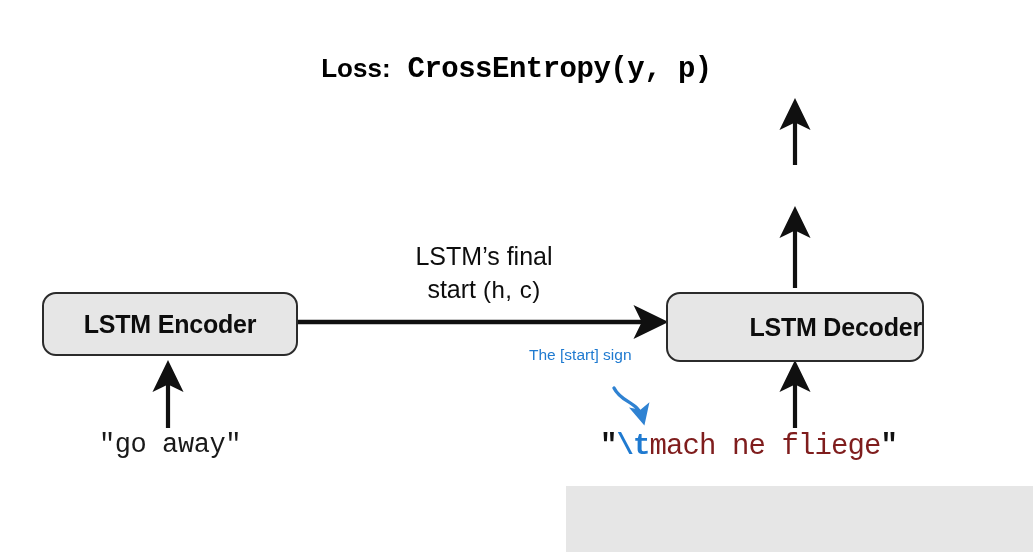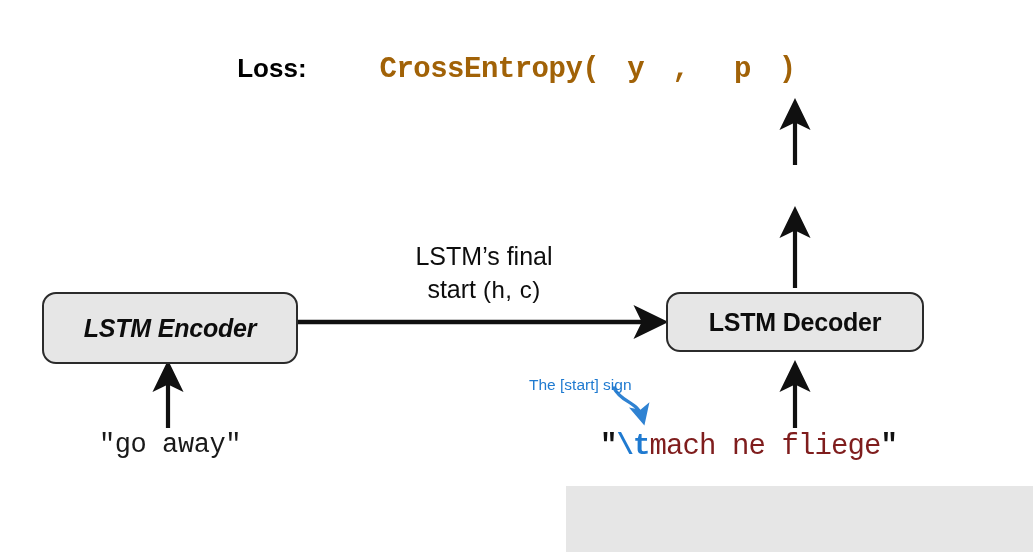--- a/index.html
+++ b/index.html
@@ -28,22 +28,22 @@
     box-sizing: border-box;
   }
   .lstm-box span {
     font-family: "Liberation Sans", sans-serif;
     font-weight: bold;
     font-size: 25px;
     color: #0d0d0d;
     letter-spacing: -0.2px;
     white-space: nowrap;
   }
-  #encoder-box { left: 42px; top: 292px; width: 256px; height: 72px; font-style: italic; }
-  #decoder-box { left: 666px; top: 292px; width: 258px; height: 60px; }
+  #encoder-box { left: 42px; top: 292px; width: 256px; height: 64px; }
+  #decoder-box { left: 666px; top: 292px; width: 258px; height: 70px; justify-content: flex-end; }
 
   
   #arrows {
     position: absolute;
     left: 0; top: 0;
     width: 1033px;
     height: 552px;
     pointer-events: none;
   }
 
@@ -59,23 +59,22 @@
   #loss-label .lbl {
     font-family: "Liberation Sans", sans-serif;
     font-weight: bold;
     font-size: 26px;
     color: #000000;
   }
   #loss-label .expr {
     font-family: "Liberation Mono", monospace;
     font-weight: bold;
     font-size: 29px;
-    color: #a16207;
+    color: #000000;
     letter-spacing: -0.5px;
-    margin-left: 28px;
   }
   .red   { color: #c00000; }
   .green { color: #4f7a2f; }
 
   #prediction-label {
     left: 615px; top: 172px;
     font-family: "Liberation Mono", monospace;
     font-weight: bold;
     font-size: 29px;
     color: #121212;
@@ -118,21 +117,21 @@
     color: #141414;
   }
   #decoder-input .q { font-weight: bold; color: #111111; }
   #decoder-input .tok {
     color: #1f7ad0;
     font-weight: bold;
   }
   #decoder-input .rest { color: #7f1d1d; }
 
   #start-annotation {
-    left: 529px; top: 376px;
+    left: 529px; top: 346px;
     font-size: 15.5px;
     color: #1f7ad0;
   }
 
   #label-bar {
     position: absolute;
     left: 566px; top: 486px;
     width: 467px;
     height: 66px;
     background: #e6e6e6;

